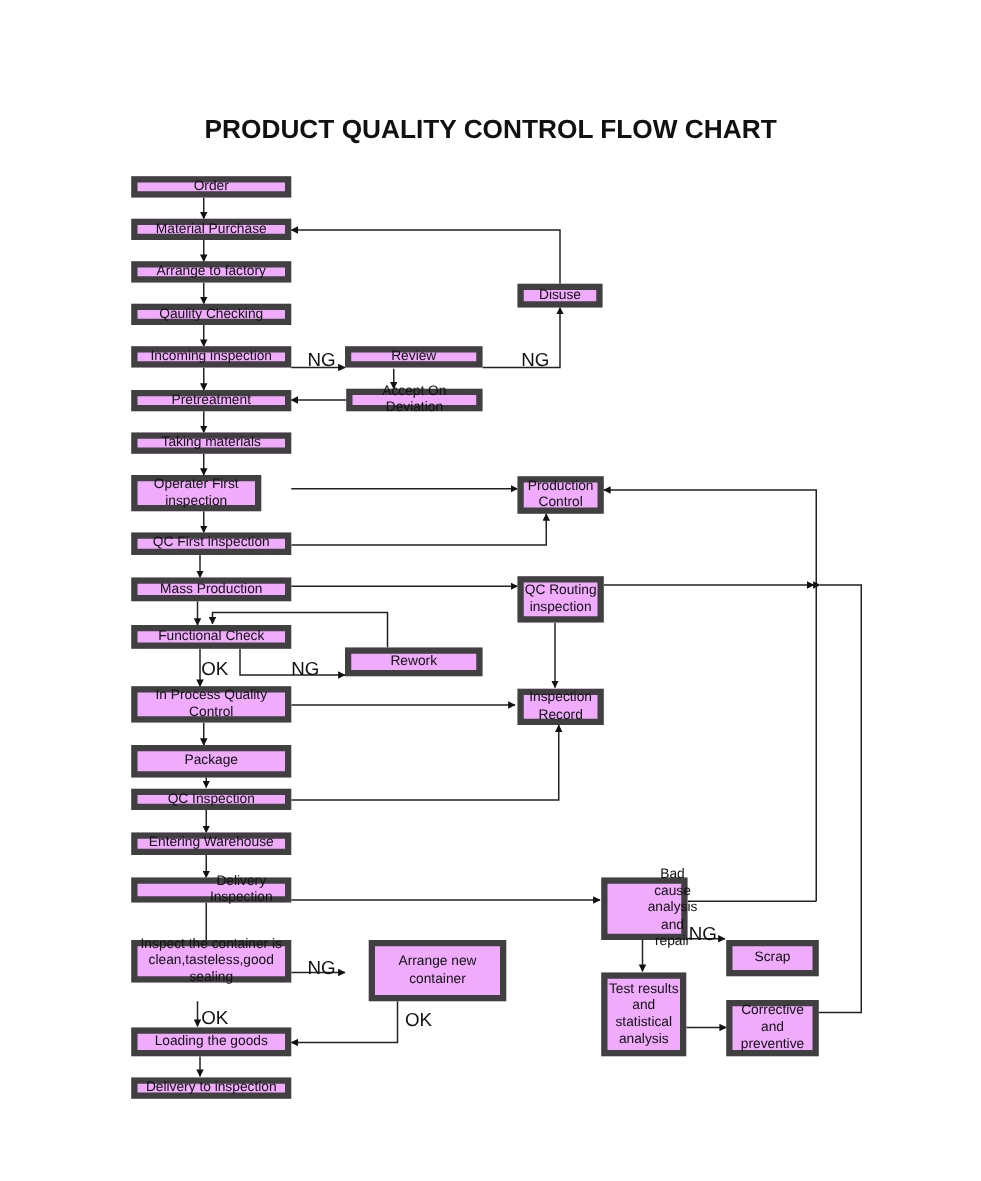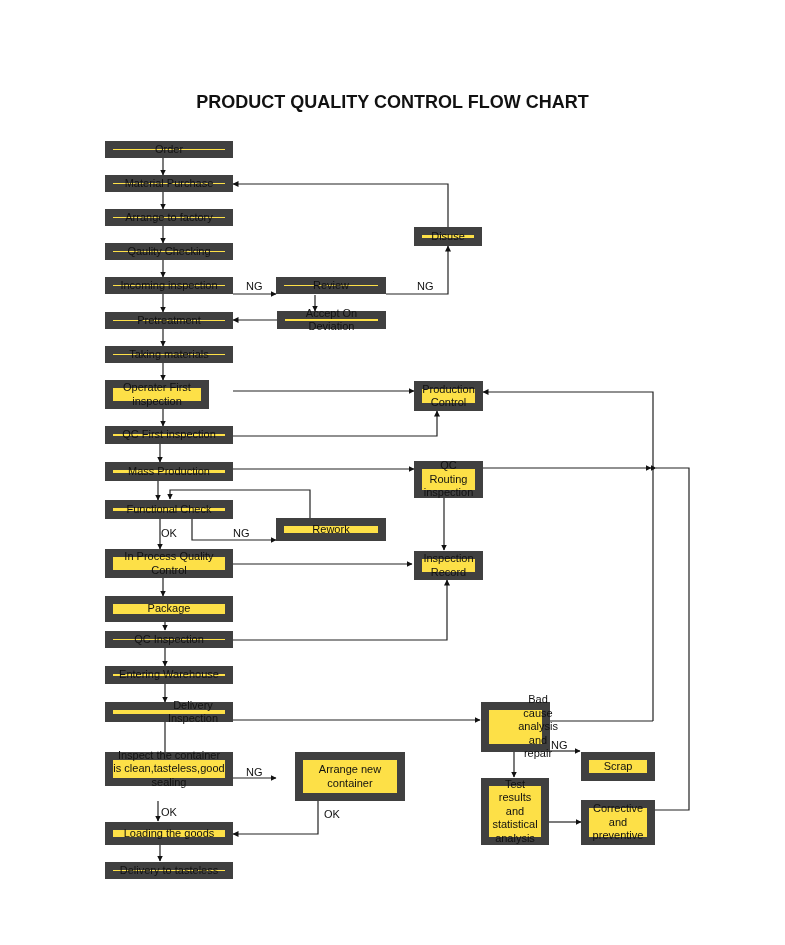--- a/index.html
+++ b/index.html
@@ -1,20 +1,20 @@
 <!DOCTYPE html>
 <html><head>
 <meta charset="utf-8">
 <style>
   html, body { margin: 0; padding: 0; background: #ffffff; }
   body { width: 785px; height: 945px; position: relative; overflow: hidden; font-family: "Liberation Sans", sans-serif; }
-  #title { position: absolute; left: 0; width: 785px; top: 92px; text-align: center; font-weight: bold; font-size: 18px; color: #111; }
+  #title { position: absolute; left: 0; width: 785px; top: 92px; text-align: center; font-weight: bold; font-size: 21px; color: #111; }
   svg#lines { position: absolute; left: 0; top: 0; }
-  .node { position: absolute; box-sizing: border-box; border: 8px solid #404040; background: #fde047; display: flex; align-items: center; justify-content: center; text-align: center; font-size: 11px; line-height: 13.5px; color: #111; }
-  .lbl { position: absolute; font-size: 11px; color: #111; }
+  .node { position: absolute; box-sizing: border-box; border: 5px solid #404040; background: #f0abfc; display: flex; align-items: center; justify-content: center; text-align: center; font-size: 11px; line-height: 13.5px; color: #111; }
+  .lbl { position: absolute; font-size: 15px; color: #111; }
 </style>
 </head>
 <body>
 
 <div id="title">PRODUCT QUALITY CONTROL FLOW CHART</div>
 
 <svg id="lines" width="785" height="945">
   <defs>
     <marker id="ah" markerWidth="6" markerHeight="6" refX="5.5" refY="3" orient="auto" markerUnits="userSpaceOnUse">
       <path d="M0,0 L6,3 L0,6 z" fill="#111"></path>
@@ -96,21 +96,21 @@
 <div class="node" style="left:105px;top:631px;width:128px;height:17px;">QC Inspection</div>
 <div class="node" style="left:105px;top:666px;width:128px;height:18px;">Entering Warehouse</div>
 <div class="node" style="left:105px;top:702px;width:128px;height:20px;padding-left:48px;">Delivery Inspection</div>
 <div class="node" style="left:481px;top:702px;width:69px;height:50px;padding-left:45px;">Bad cause analysis and repair</div>
 <div class="node" style="left:581px;top:752px;width:74px;height:29px;">Scrap</div>
 <div class="node" style="left:105px;top:752px;width:128px;height:34px;">Inspect the container is clean,tasteless,good sealing</div>
 <div class="node" style="left:276px;top:752px;width:110px;height:49px;margin-left:19px;">Arrange new container</div>
 <div class="node" style="left:481px;top:778px;width:68px;height:67px;">Test results and statistical analysis</div>
 <div class="node" style="left:581px;top:800px;width:74px;height:45px;">Corrective and preventive</div>
 <div class="node" style="left:105px;top:822px;width:128px;height:23px;">Loading the goods</div>
-<div class="node" style="left:105px;top:862px;width:128px;height:17px;">Delivery to tasteless</div>
+<div class="node" style="left:105px;top:862px;width:128px;height:17px;">Delivery to inspection</div>
 
 <div class="lbl" style="left:246px;top:280px;">NG</div>
 <div class="lbl" style="left:417px;top:280px;">NG</div>
 <div class="lbl" style="left:161px;top:527px;">OK</div>
 <div class="lbl" style="left:233px;top:527px;">NG</div>
 <div class="lbl" style="left:551px;top:739px;">NG</div>
 <div class="lbl" style="left:246px;top:766px;">NG</div>
 <div class="lbl" style="left:161px;top:806px;">OK</div>
 <div class="lbl" style="left:324px;top:808px;">OK</div>
 

